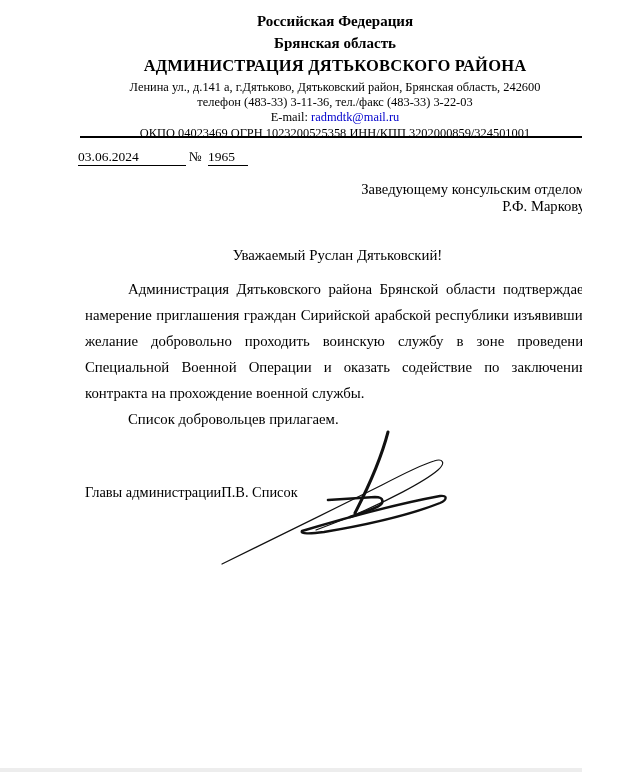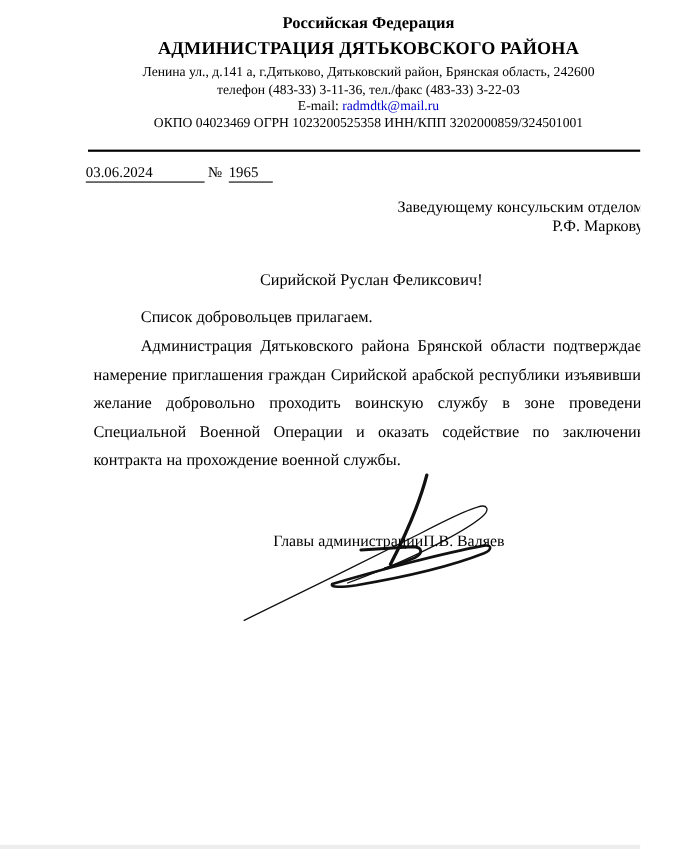--- a/index.html
+++ b/index.html
@@ -84,24 +84,24 @@
     left: 85px; top: 276px;
     width: 505px;
     font-size: 14.8px;
     line-height: 26px;
     text-align: justify;
   }
   .body-text p { text-indent: 43px; }
   
   .signoff {
     position: absolute;
-    left: 101px; top: 484px;
+    left: 85px; top: 484px;
     width: 505px;
     display: flex;
-    justify-content: center;
+    justify-content: flex-start;
     font-size: 14.4px;
   }
   
   .signature-wrap {
     position: absolute;
     left: 212px; top: 427px;
     width: 250px; height: 145px;
   }
   .signature-wrap svg { display: block; width: 100%; height: 100%; }
   .sig-stroke { fill: none; stroke: #111111; stroke-linecap: round; }
@@ -113,55 +113,56 @@
     background: #ededed;
   }
 </style>
 </head>
 <body>
 
 <div class="page">
 
   <div class="letterhead">
     <div class="lh-country">Российская Федерация</div>
+    <div class="lh-region">Брянская область</div>
     <div class="lh-org">АДМИНИСТРАЦИЯ ДЯТЬКОВСКОГО РАЙОНА</div>
     <div class="lh-address">Ленина ул., д.141 а,  г.Дятьково, Дятьковский район, Брянская область, 242600</div>
     <div class="lh-phone">телефон (483-33) 3-11-36, тел./факс (483-33) 3-22-03</div>
     <div class="lh-email">
       <span>E-mail:</span>
       <span class="lh-email-link">radmdtk@mail.ru</span>
     </div>
     <div class="lh-codes">ОКПО 04023469 ОГРН 1023200525358  ИНН/КПП  3202000859/324501001</div>
   </div>
   <div class="lh-rule"></div>
 
   <div class="ref-line">
     <span class="ref-underline ref-date">03.06.2024</span><span class="ref-sign">№</span><span class="ref-underline ref-no">1965</span>
   </div>
 
   <div class="recipient">
     <div class="line1">Заведующему консульским отделом</div>
     <div class="line2">Р.Ф. Маркову</div>
   </div>
 
-  <div class="salutation">Сирийской Руслан Феликсович!</div>
+  <div class="salutation">Уважаемый Руслан Дятьковский!</div>
 
   <div class="body-text">
+    <p>Администрация Дятьковского района Брянской области подтверждает намерение приглашения граждан Сирийской арабской республики изъявивших желание добровольно проходить воинскую службу в зоне проведения Специальной Военной Операции и оказать содействие по заключению контракта на прохождение военной службы.</p>
     <p>Список добровольцев прилагаем.</p>
-    <p>Администрация Дятьковского района Брянской области подтверждает намерение приглашения граждан Сирийской арабской республики изъявивших желание добровольно проходить воинскую службу в зоне проведения Специальной Военной Операции и оказать содействие по заключению контракта на прохождение военной службы.</p>
   </div>
 
   <div class="signature-wrap">
     <svg viewBox="0 0 250 145" xmlns="http://www.w3.org/2000/svg" aria-hidden="true">
       <path class="sig-stroke" stroke-width="1.2" d="M 10,137 C 55,115 120,83 170,58 C 195,45 215,36 222,34 C 231,31 234,36 226,43 C 212,55 175,74 140,89 C 125,95 112,100 104,103"></path>
       <path class="sig-stroke" stroke-width="3" d="M 176,5 C 170,28 158,57 143,86"></path>
       <path class="sig-stroke" stroke-width="2.6" d="M 116,73 L 163,70 C 172,70 173,76 165,80 C 156,84 146,87 138,90"></path>
       <path class="sig-stroke" stroke-width="2.4" d="M 90,104 C 130,92 190,76 228,69 C 236,68 235,73 228,76 C 195,89 148,99 112,105 C 98,107 88,107 90,104"></path>
     </svg>
   </div>
 
   <div class="signoff">
     <span>Главы администрации</span>
-    <span>П.В. Валяев</span>
+    <span>П.В. Список</span>
   </div>
 
   <div class="bottom-edge"></div>
 </div>
 
 </body></html>

